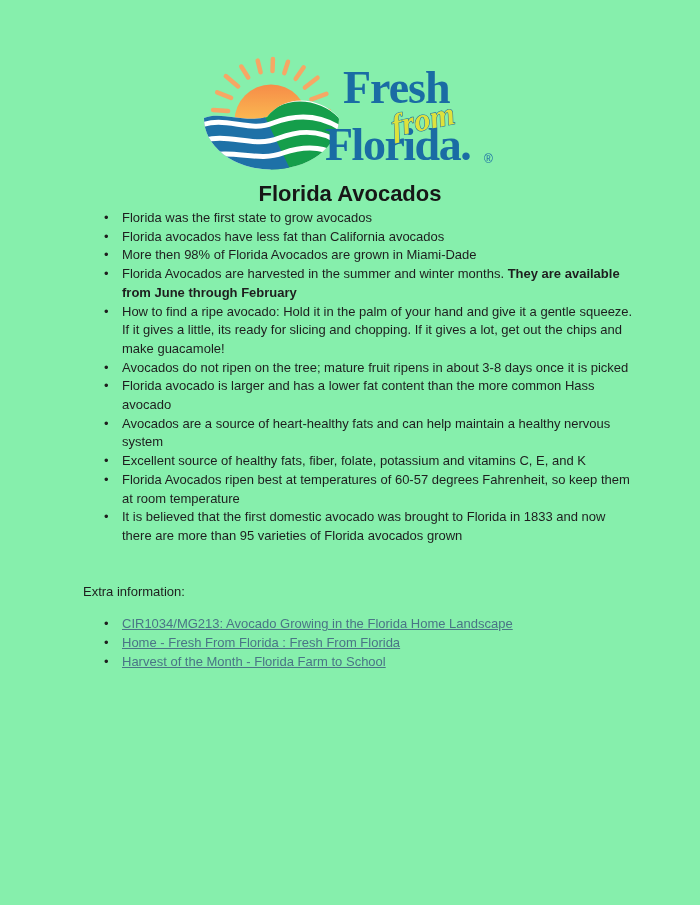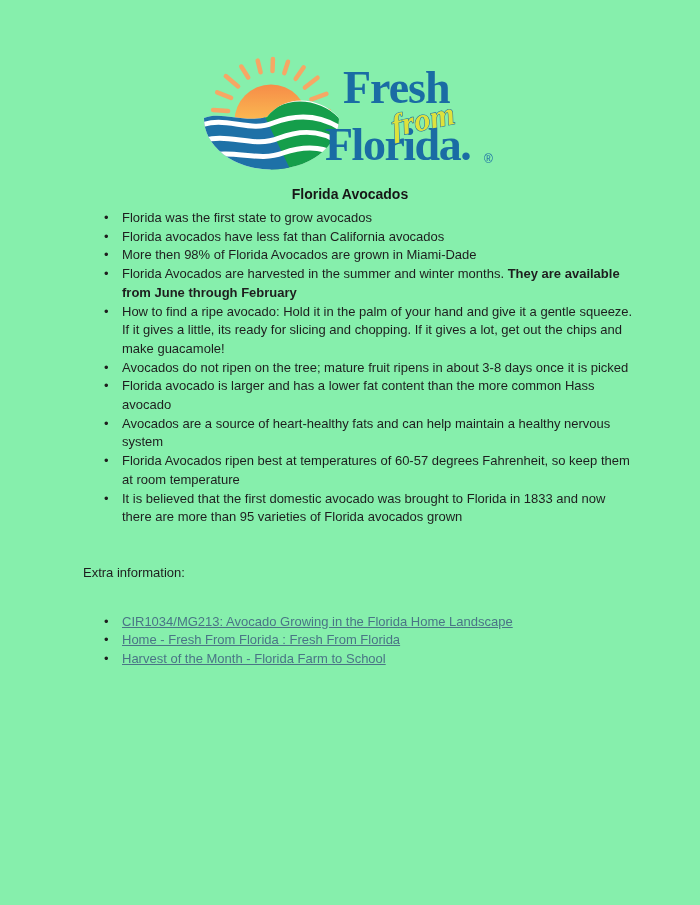--- a/index.html
+++ b/index.html
@@ -15,21 +15,21 @@
     color:#1e1e1e;
   }
   .logo-wrap{
     padding-top:56px;
     display:flex;
     justify-content:center;
   }
   .doc-title{
     margin:10px 0 0 0;
     text-align:center;
-    font-size:14px;
+    font-size:22px;
     font-weight:700;
     color:#171717;
     line-height:24px;
   }
   ul.facts{
     list-style:none;
     margin:3px 62px 0 83px;
     padding:0;
   }
   ul.facts li, ul.links li{
@@ -41,21 +41,21 @@
     position:absolute;
     left:21px;
     top:0;
     color:#1e1e1e;
   }
   .extra-heading{
     margin:37px 16px 0 83px;
   }
   ul.links{
     list-style:none;
-    margin:30px 62px 0 83px;
+    margin:14px 62px 0 83px;
     padding:0;
   }
   ul.links a{
     color:#4a7586;
     text-decoration:underline;
   }
   strong{font-weight:700;}
 </style>
 </head>
 <body>
@@ -113,20 +113,21 @@
 
   <ul class="facts">
     <li><span>Florida was the first state to grow avocados</span><strong></strong></li>
     <li><span>Florida avocados have less fat than California avocados</span><strong></strong></li>
     <li><span>More then 98% of Florida Avocados are grown in Miami-Dade</span><strong></strong></li>
     <li><span>Florida Avocados are harvested in the summer and winter months. </span><strong>They are available from June through February</strong></li>
     <li><span>How to find a ripe avocado: Hold it in the palm of your hand and give it a gentle squeeze. If it gives a little, its ready for slicing and chopping. If it gives a lot, get out the chips and make guacamole!</span><strong></strong></li>
     <li><span>Avocados do not ripen on the tree; mature fruit ripens in about 3-8 days once it is picked</span><strong></strong></li>
     <li><span>Florida avocado is larger and has a lower fat content than the more common Hass avocado</span><strong></strong></li>
     <li><span>Avocados are a source of heart-healthy fats and can help maintain a healthy nervous system</span><strong></strong></li>
+    <li><span>Excellent source of healthy fats, fiber, folate, potassium and vitamins C, E, and K</span><strong></strong></li>
     <li><span>Florida Avocados ripen best at temperatures of 60-57 degrees Fahrenheit, so keep them at room temperature</span><strong></strong></li>
     <li><span>It is believed that the first domestic avocado was brought to Florida in 1833 and now there are more than 95 varieties of Florida avocados grown</span><strong></strong></li>
   </ul>
 
   <p class="extra-heading">Extra information:</p>
 
   <ul class="links">
     <li><a href="#">CIR1034/MG213: Avocado Growing in the Florida Home Landscape</a></li>
     <li><a href="#">Home - Fresh From Florida : Fresh From Florida</a></li>
     <li><a href="#">Harvest of the Month - Florida Farm to School</a></li>

